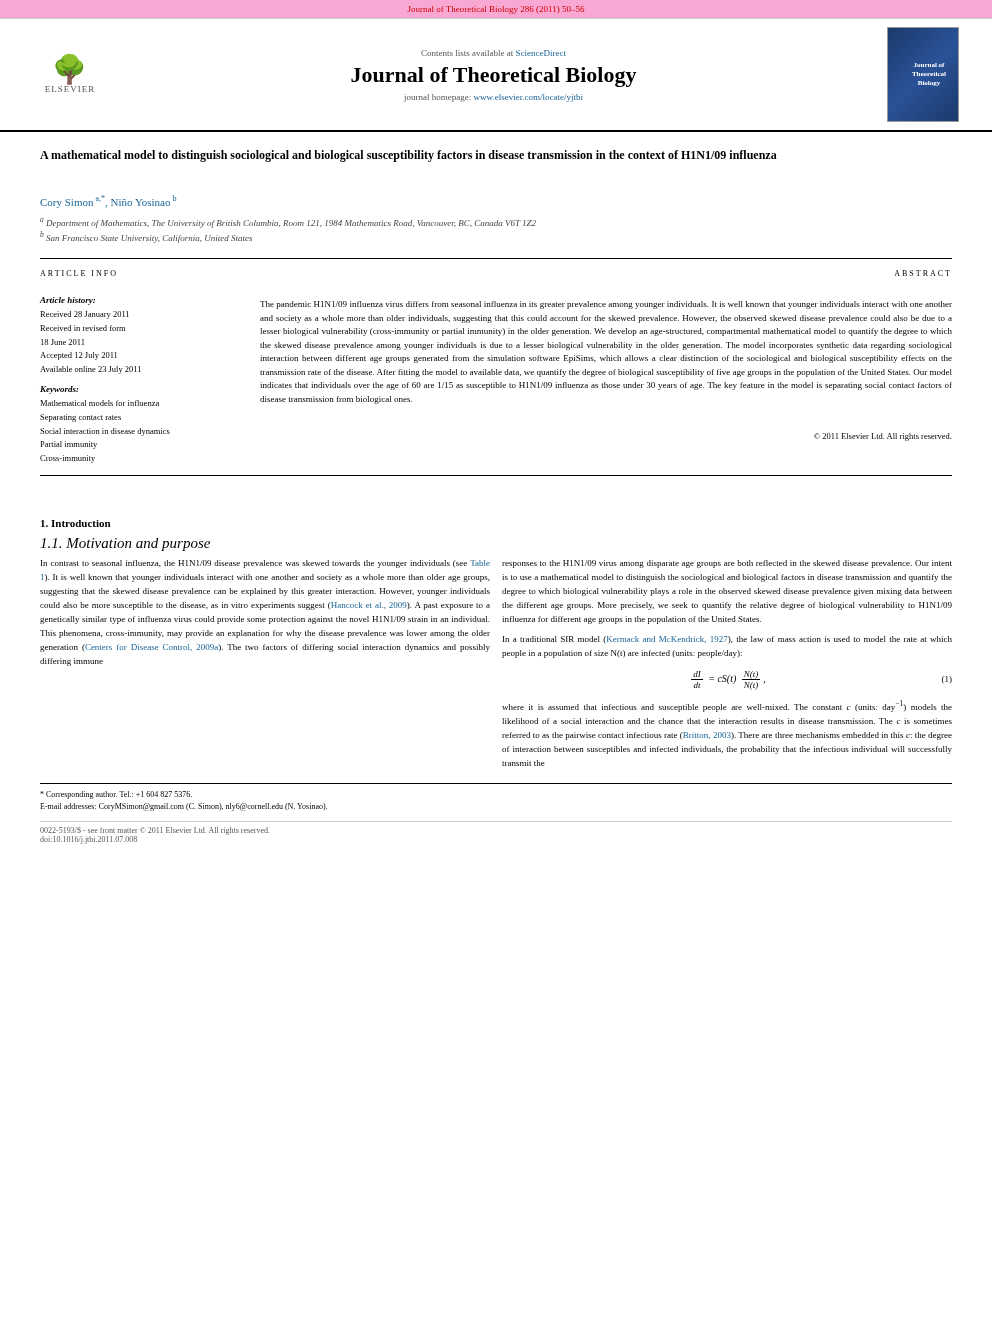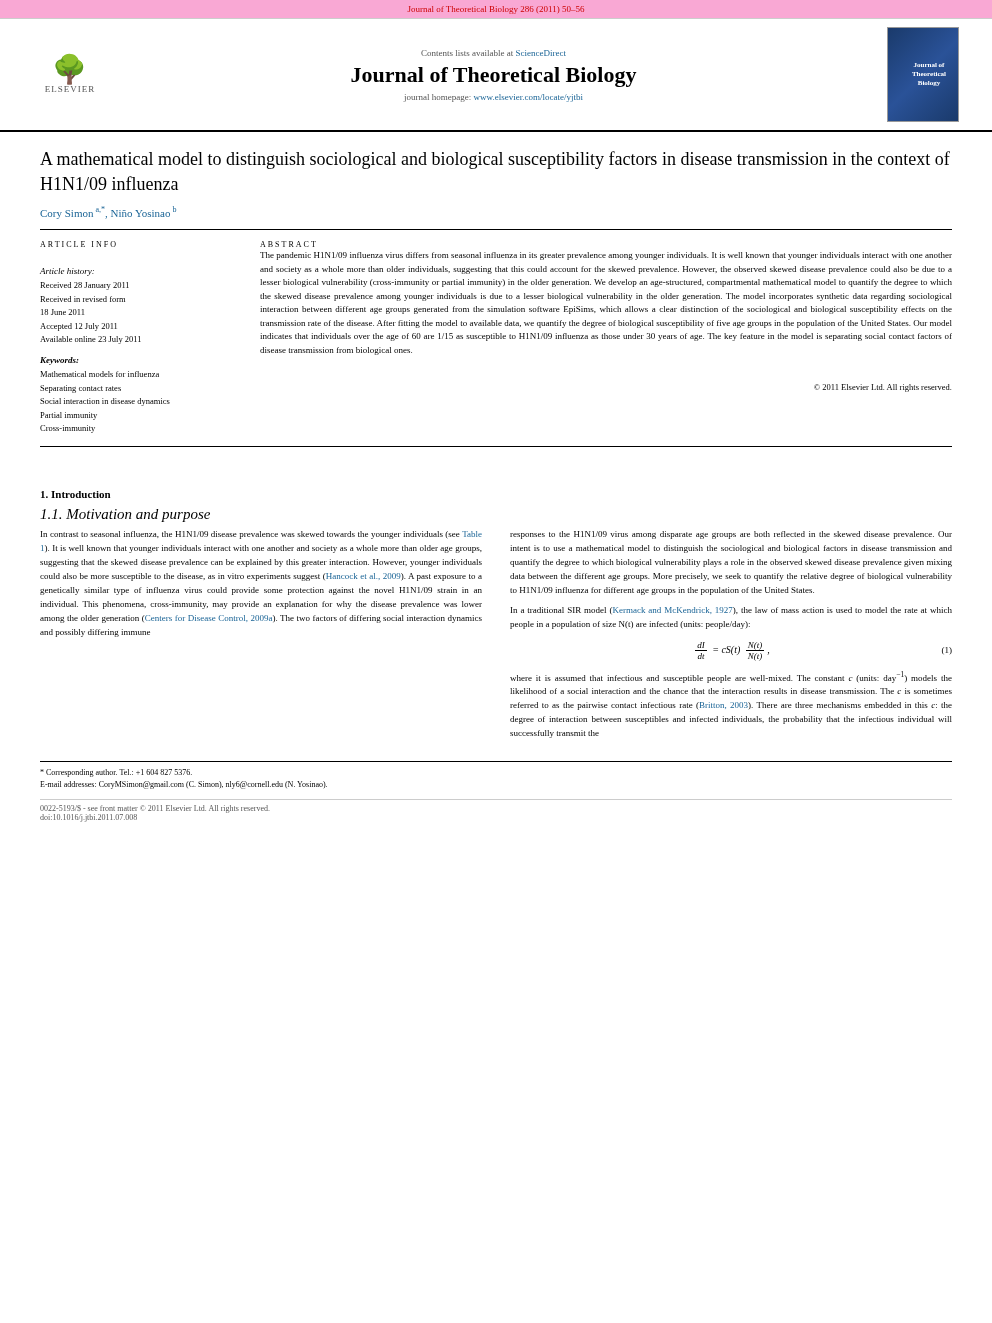--- a/index.html
+++ b/index.html
@@ -111,24 +111,24 @@
       letter-spacing: 1px;
     }
 
     
     .main-content {
       padding: 15px 40px;
     }
 
     
     .article-title {
-      font-size: 18px;
-      font-weight: normal;
+      font-size: 12px;
+      font-weight: bold;
       line-height: 1.4;
-      margin-bottom: 8px;
+      margin-bottom: 30px;
       color: #000;
     }
 
     
     .authors {
       font-size: 11px;
       margin-bottom: 8px;
       color: #1a6496;
     }
 
@@ -182,21 +182,21 @@
       letter-spacing: 2px;
       font-variant: small-caps;
       text-transform: uppercase;
       color: #000;
       margin-bottom: 17px;
     }
 
     .article-history-heading {
       font-size: 9px;
       font-style: italic;
-      font-weight: normal;
+      font-weight: bold;
       margin-bottom: 3px;
     }
 
     .article-info-item {
       font-size: 8.5px;
       line-height: 1.6;
       color: #000;
     }
 
     .keywords-heading {
@@ -213,21 +213,22 @@
       color: #000;
     }
 
     
     .abstract-heading {
       font-size: 8px;
       letter-spacing: 2px;
       font-variant: small-caps;
       text-transform: uppercase;
       color: #000;
-      margin-bottom: 0;
+      margin-bottom: 20px;
+      text-align: right;
     }
 
     .abstract-text {
       font-size: 9px;
       line-height: 1.5;
       text-align: justify;
       color: #000;
     }
 
     .copyright-line {
@@ -237,21 +238,21 @@
       color: #000;
     }
 
     
     .body-section {
       margin-top: 20px;
     }
 
     .body-two-col {
       display: flex;
-      gap: 28px;
+      gap: 12px;
       margin-top: 3px;
     }
 
     .body-col {
       flex: 1;
     }
 
     .section-heading {
       font-size: 11px;
       font-weight: bold;
@@ -273,21 +274,21 @@
       color: #000;
     }
 
     .body-text a, .inline-link {
       color: #1a6496;
       text-decoration: none;
     }
 
     
     .footnote-area {
-      margin-top: 20px;
+      margin-top: 12px;
       border-top: 1px solid #000;
       padding-top: 5px;
     }
 
     .footnote-text {
       font-size: 8px;
       line-height: 1.5;
       color: #000;
     }
 
@@ -375,20 +376,28 @@
   
   <div class="article-title">A mathematical model to distinguish sociological and biological susceptibility factors in disease transmission in the context of H1N1/09 influenza</div>
 
   
   <div class="authors">
     <span class="author-name">Cory Simon</span><span class="author-sup"> a,*</span>,
     <span class="author-name">Niño Yosinao</span><span class="author-sup"> b</span>
   </div>
 
   
+  <div class="affiliations">
+    <div class="affil-line">
+      <sup>a</sup> Department of Mathematics, The University of British Columbia, Room 121, 1984 Mathematics Road, Vancouver, BC, Canada V6T 1Z2
+    </div>
+    <div class="affil-line">
+      <sup>b</sup> San Francisco State University, California, United States
+    </div>
+  </div>
 
   <hr class="hr">
 
   
   <div class="two-col">
 
     <div class="col-left">
       <div class="article-info-heading">Article Info</div>
 
       <div class="article-history-heading">Article history:</div>

